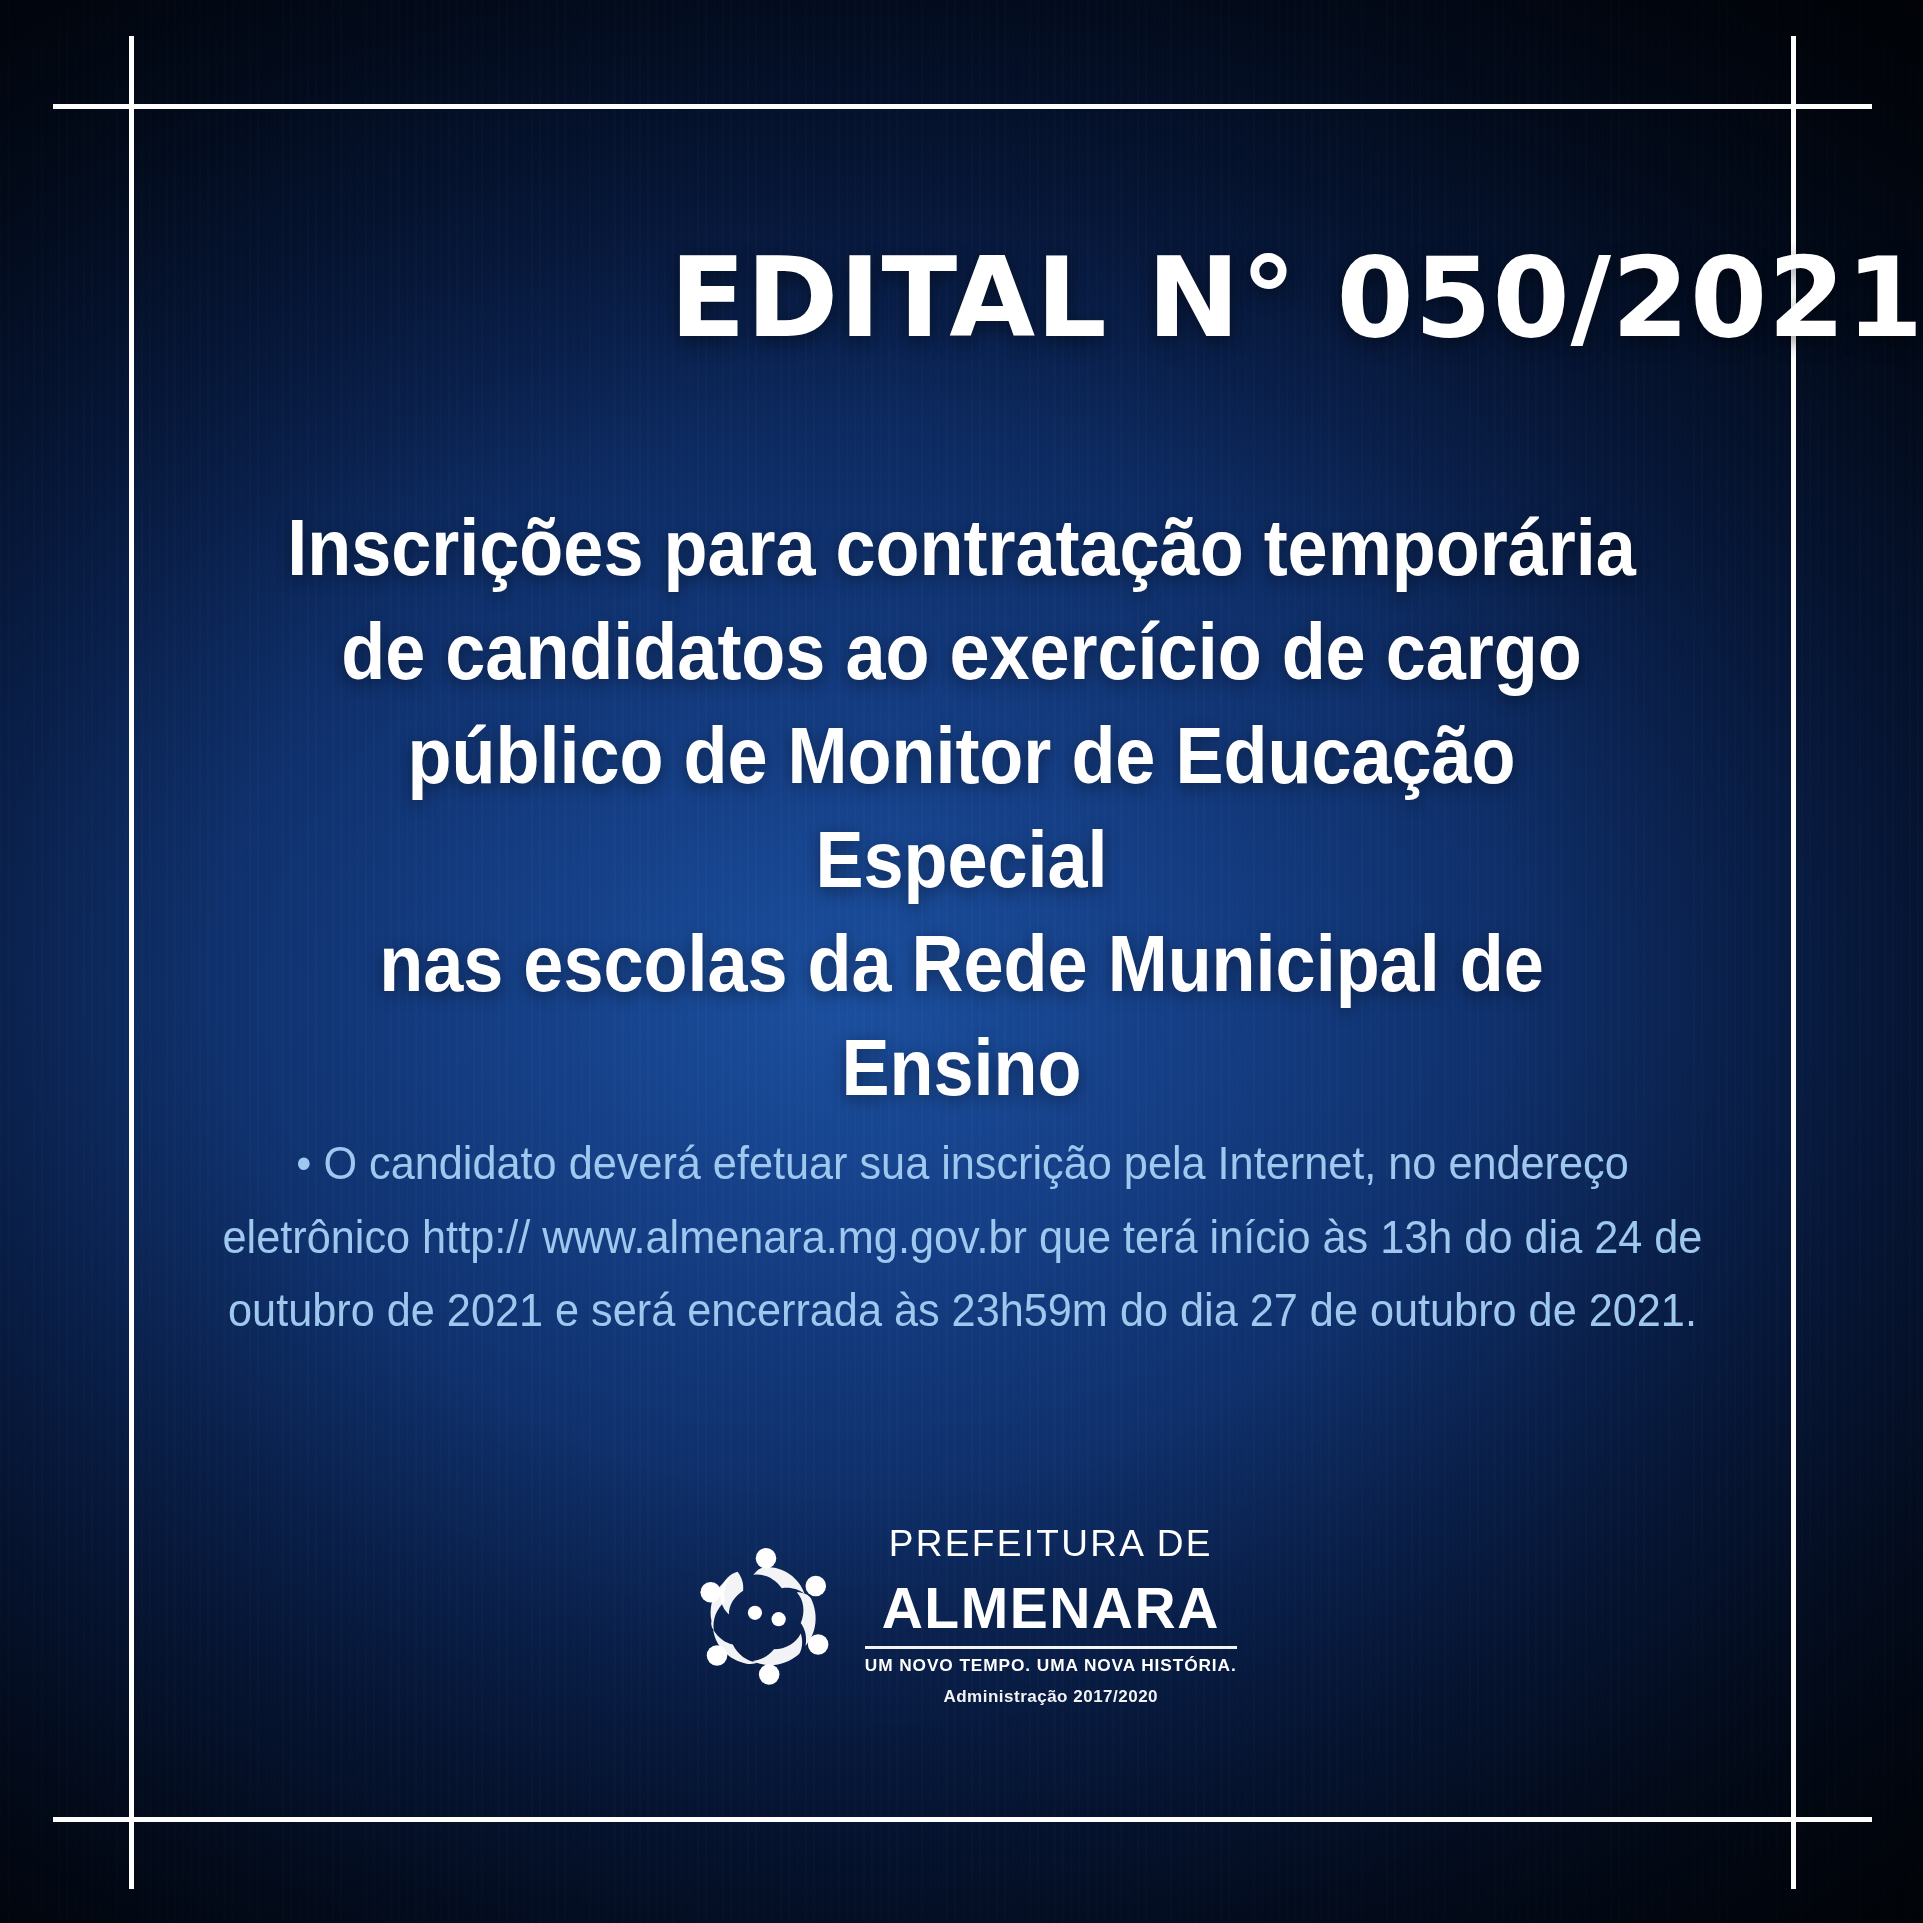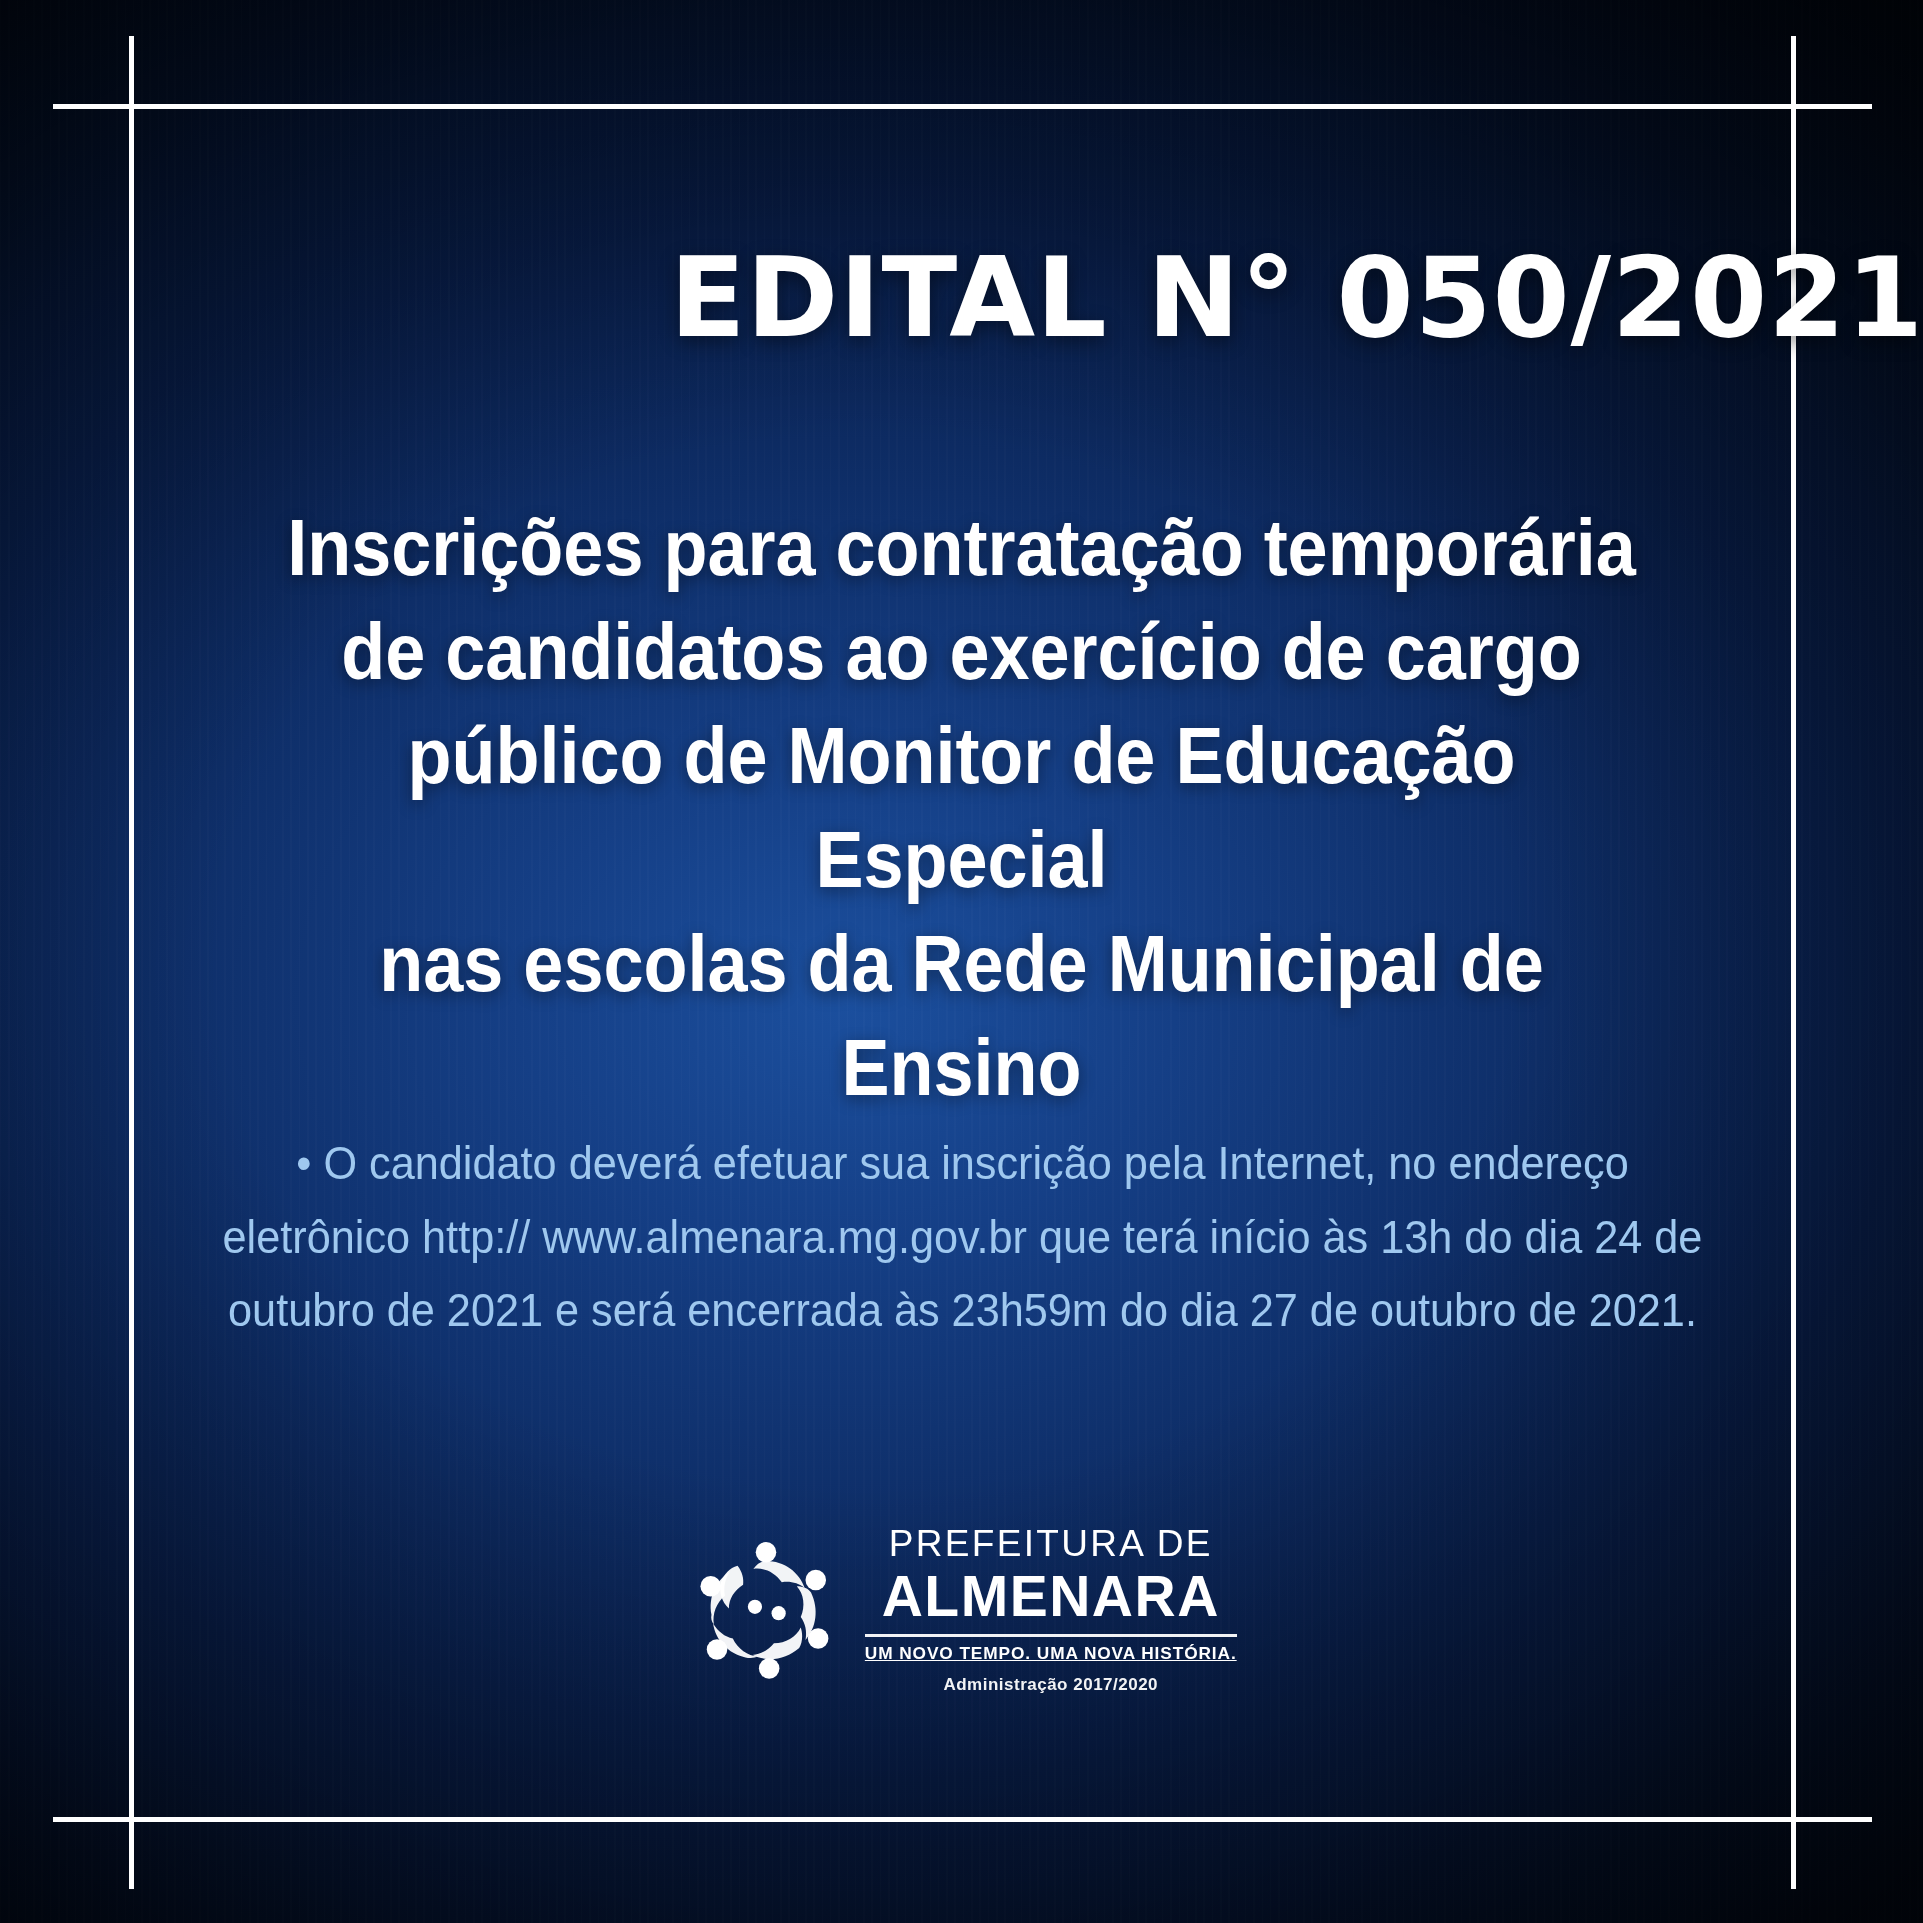--- a/index.html
+++ b/index.html
@@ -136,36 +136,35 @@
     font-size: 37px;
     letter-spacing: 2.3px;
     line-height: 1.0;
   }
   .logo-l2 {
     font-family: "Liberation Sans", sans-serif;
     font-weight: 700;
     font-size: 57px;
     letter-spacing: 1.5px;
     line-height: 1.05;
-    margin-top: 5px;
+    margin-top: 17px;
   }
   .logo-rule {
     width: 100%;
     height: 2.3px;
     background: #ffffff;
     margin: 7.5px 0 7.5px 0;
     opacity: .95;
   }
   .logo-l3 {
     font-family: "Liberation Sans", sans-serif;
     font-weight: 700;
     font-size: 17.3px;
     letter-spacing: 0.9px;
     line-height: 1.1;
-    text-decoration: underline;
   }
   .logo-l4 {
     font-family: "Liberation Sans", sans-serif;
     font-weight: 700;
     font-size: 17px;
     letter-spacing: 0.5px;
     margin-top: 12px;
     opacity: .95;
   }
 </style>

